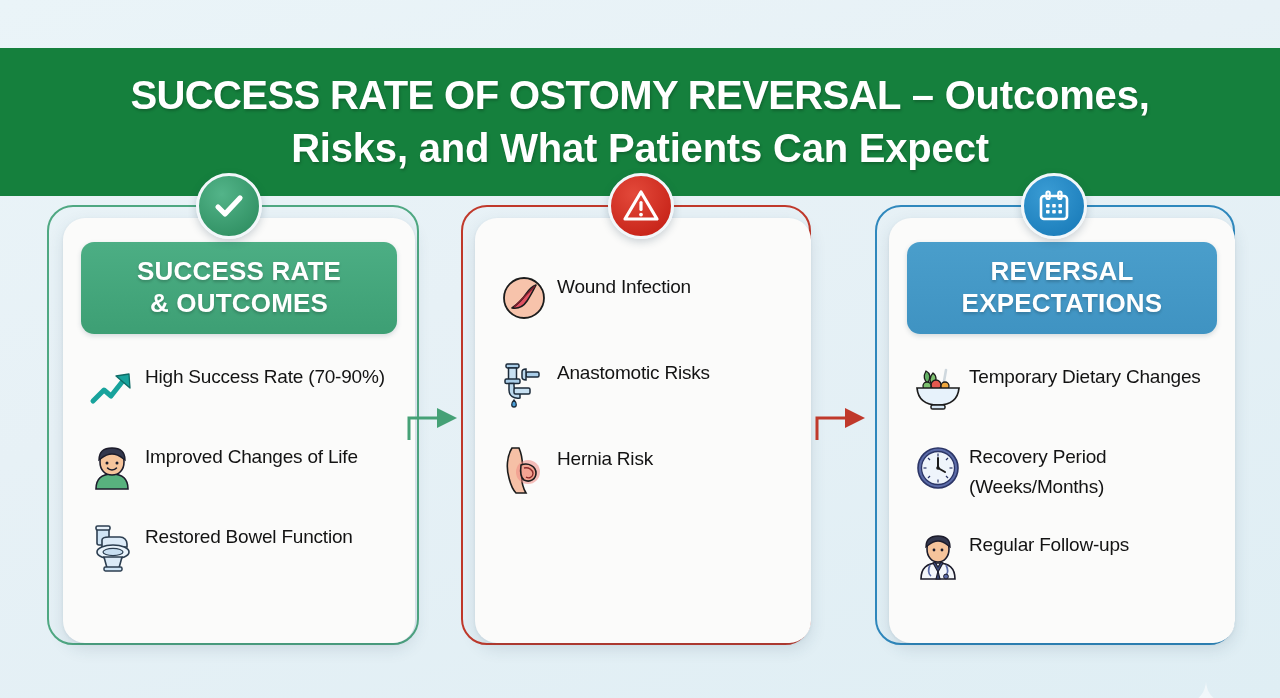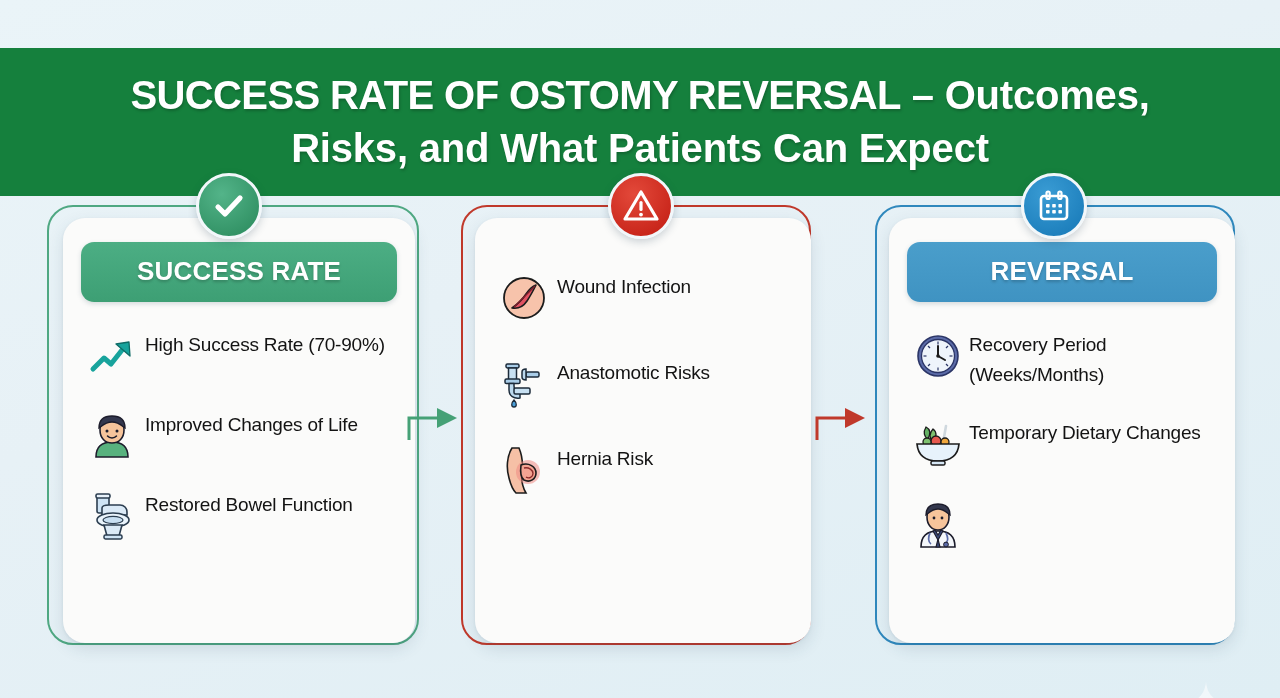--- a/index.html
+++ b/index.html
@@ -212,20 +212,21 @@
           <rect x="17.2" y="23" width="3.6" height="3.4" rx="0.7"></rect>
           <rect x="23.4" y="23" width="3.6" height="3.4" rx="0.7"></rect>
         </g>
       </svg>
     </span>
   </div>
 
   <div class="card c1">
     <div class="card-head">
       <div>SUCCESS RATE</div>
+      <div>&amp; OUTCOMES</div>
     </div>
     <div class="items">
 
       <div class="item">
         <span class="item-icon">
           <svg width="48" height="44" viewBox="0 0 48 44">
             <path d="M5 35 L16 24 L23 30 L38 11" fill="none" stroke="#18a39c" stroke-width="5" stroke-linecap="round" stroke-linejoin="round"></path>
             <path d="M41 8 L42 22 L28 10 Z" fill="#18a39c" stroke="#0f6b66" stroke-width="1.3" stroke-linejoin="round"></path>
           </svg>
         </span>
@@ -305,22 +306,39 @@
         </span>
         <span class="item-label">Hernia Risk</span>
       </div>
 
     </div>
   </div>
 
   <div class="card c3">
     <div class="card-head">
       <div>REVERSAL</div>
+      <div>EXPECTATIONS</div>
     </div>
     <div class="items">
+
+      <div class="item">
+        <span class="item-icon">
+          <svg width="50" height="46" viewBox="0 0 50 46">
+            <path d="M13 6 C10 11 11 16 15 18 C18 12 17 8 13 6 Z" fill="#63b064" stroke="#1c1c1c" stroke-width="1.3"></path>
+            <path d="M20 8 C16 12 16 18 20 20 C24 16 24 11 20 8 Z" fill="#7dc06f" stroke="#1c1c1c" stroke-width="1.3"></path>
+            <line x1="33" y1="5" x2="30" y2="22" stroke="#cfd8de" stroke-width="2.6" stroke-linecap="round"></line>
+            <circle cx="23" cy="20" r="5" fill="#e6584f" stroke="#1c1c1c" stroke-width="1.3"></circle>
+            <circle cx="32" cy="21" r="4" fill="#f0a73d" stroke="#1c1c1c" stroke-width="1.3"></circle>
+            <circle cx="14" cy="21" r="4" fill="#7dc06f" stroke="#1c1c1c" stroke-width="1.3"></circle>
+            <path d="M4 23 L46 23 C45 34 38 40 25 40 C12 40 5 34 4 23 Z" fill="#e7f2fb" stroke="#1c1c1c" stroke-width="1.7"></path>
+            <rect x="18" y="40" width="14" height="4" rx="1.6" fill="#d6e7f5" stroke="#1c1c1c" stroke-width="1.5"></rect>
+          </svg>
+        </span>
+        <span class="item-label">Temporary Dietary Changes</span>
+      </div>
 
       <div class="item">
         <span class="item-icon">
           <svg width="46" height="46" viewBox="0 0 46 46">
             <circle cx="23" cy="23" r="20" fill="#5b6ba8" stroke="#2b3566" stroke-width="1.6"></circle>
             <circle cx="23" cy="23" r="16.5" fill="#eef4fb" stroke="#2b3566" stroke-width="1.3"></circle>
             <g stroke="#2b3566" stroke-width="1.2">
               <line x1="23" y1="8.5" x2="23" y2="11.5"></line>
               <line x1="23" y1="34.5" x2="23" y2="37.5"></line>
               <line x1="8.5" y1="23" x2="11.5" y2="23"></line>
@@ -333,49 +351,34 @@
             <line x1="23" y1="23" x2="23" y2="13" stroke="#1b1b1b" stroke-width="2" stroke-linecap="round"></line>
             <line x1="23" y1="23" x2="30" y2="27" stroke="#1b1b1b" stroke-width="2" stroke-linecap="round"></line>
             <circle cx="23" cy="23" r="1.8" fill="#1b1b1b"></circle>
           </svg>
         </span>
         <span class="item-label">Recovery Period (Weeks/Months)</span>
       </div>
 
       <div class="item">
         <span class="item-icon">
-          <svg width="50" height="46" viewBox="0 0 50 46">
-            <path d="M13 6 C10 11 11 16 15 18 C18 12 17 8 13 6 Z" fill="#63b064" stroke="#1c1c1c" stroke-width="1.3"></path>
-            <path d="M20 8 C16 12 16 18 20 20 C24 16 24 11 20 8 Z" fill="#7dc06f" stroke="#1c1c1c" stroke-width="1.3"></path>
-            <line x1="33" y1="5" x2="30" y2="22" stroke="#cfd8de" stroke-width="2.6" stroke-linecap="round"></line>
-            <circle cx="23" cy="20" r="5" fill="#e6584f" stroke="#1c1c1c" stroke-width="1.3"></circle>
-            <circle cx="32" cy="21" r="4" fill="#f0a73d" stroke="#1c1c1c" stroke-width="1.3"></circle>
-            <circle cx="14" cy="21" r="4" fill="#7dc06f" stroke="#1c1c1c" stroke-width="1.3"></circle>
-            <path d="M4 23 L46 23 C45 34 38 40 25 40 C12 40 5 34 4 23 Z" fill="#e7f2fb" stroke="#1c1c1c" stroke-width="1.7"></path>
-            <rect x="18" y="40" width="14" height="4" rx="1.6" fill="#d6e7f5" stroke="#1c1c1c" stroke-width="1.5"></rect>
-          </svg>
-        </span>
-        <span class="item-label">Temporary Dietary Changes</span>
-      </div>
-
-      <div class="item">
-        <span class="item-icon">
           <svg width="46" height="48" viewBox="0 0 46 48">
             <path d="M6 47 C6 35 13 31 23 31 C33 31 40 35 40 47 Z" fill="#f4f7fb" stroke="#1c1c2b" stroke-width="1.6"></path>
             <path d="M18 31 L23 40 L28 31 L26 30 L23 35 L20 30 Z" fill="#3b4a7a" stroke="#1c1c2b" stroke-width="1.1"></path>
             <path d="M23 39 L21 47 L25 47 Z" fill="#3b4a7a" stroke="#1c1c2b" stroke-width="1.1"></path>
             <path d="M23 5 C31 5 34 10 34 17 C34 25 29 30 23 30 C17 30 12 25 12 17 C12 10 15 5 23 5 Z" fill="#f6c49b" stroke="#1c1c2b" stroke-width="1.6"></path>
             <path d="M11 15 C11 7 16 4 23 4 C30 4 35 7 35 15 C32 13 29 9 23 9 C17 9 14 13 11 15 Z" fill="#33374d" stroke="#1c1c2b" stroke-width="1.4"></path>
             <circle cx="19" cy="18" r="1.4" fill="#1c1c2b"></circle>
             <circle cx="27" cy="18" r="1.4" fill="#1c1c2b"></circle>
             <path d="M15 33 C13 37 13 42 16 44" fill="none" stroke="#5b6ba8" stroke-width="1.7"></path>
             <path d="M31 33 C33 37 33 41 31 43" fill="none" stroke="#5b6ba8" stroke-width="1.7"></path>
             <circle cx="31" cy="44.5" r="2.4" fill="#5b6ba8" stroke="#1c1c2b" stroke-width="1"></circle>
           </svg>
         </span>
+        <span class="item-label">Regular Follow-ups</span>
       </div>
 
     </div>
   </div>
 
   <div class="connector a1">
     <svg width="60" height="60" viewBox="0 0 60 60">
       <path d="M2 52 L2 30 L32 30" fill="none" stroke="#45a176" stroke-width="3"></path>
       <path d="M30 20 L50 30 L30 40 Z" fill="#45a176"></path>
     </svg>

